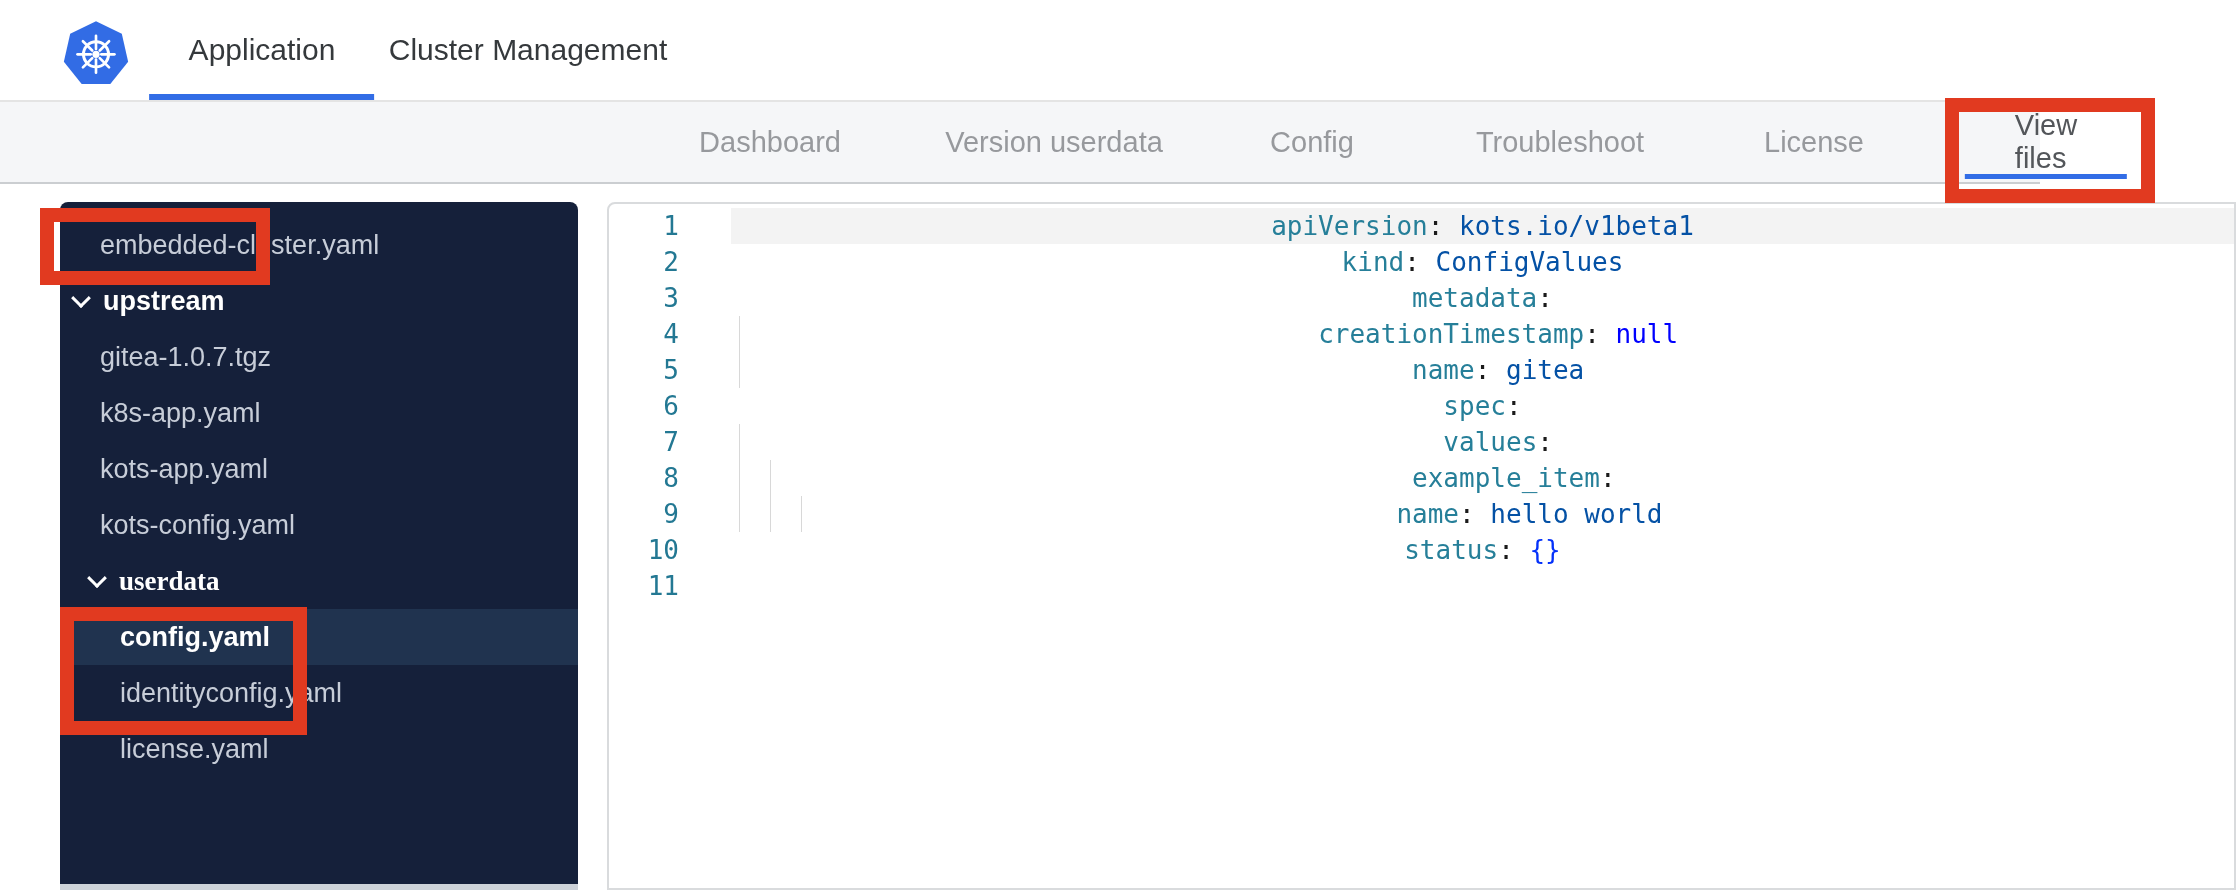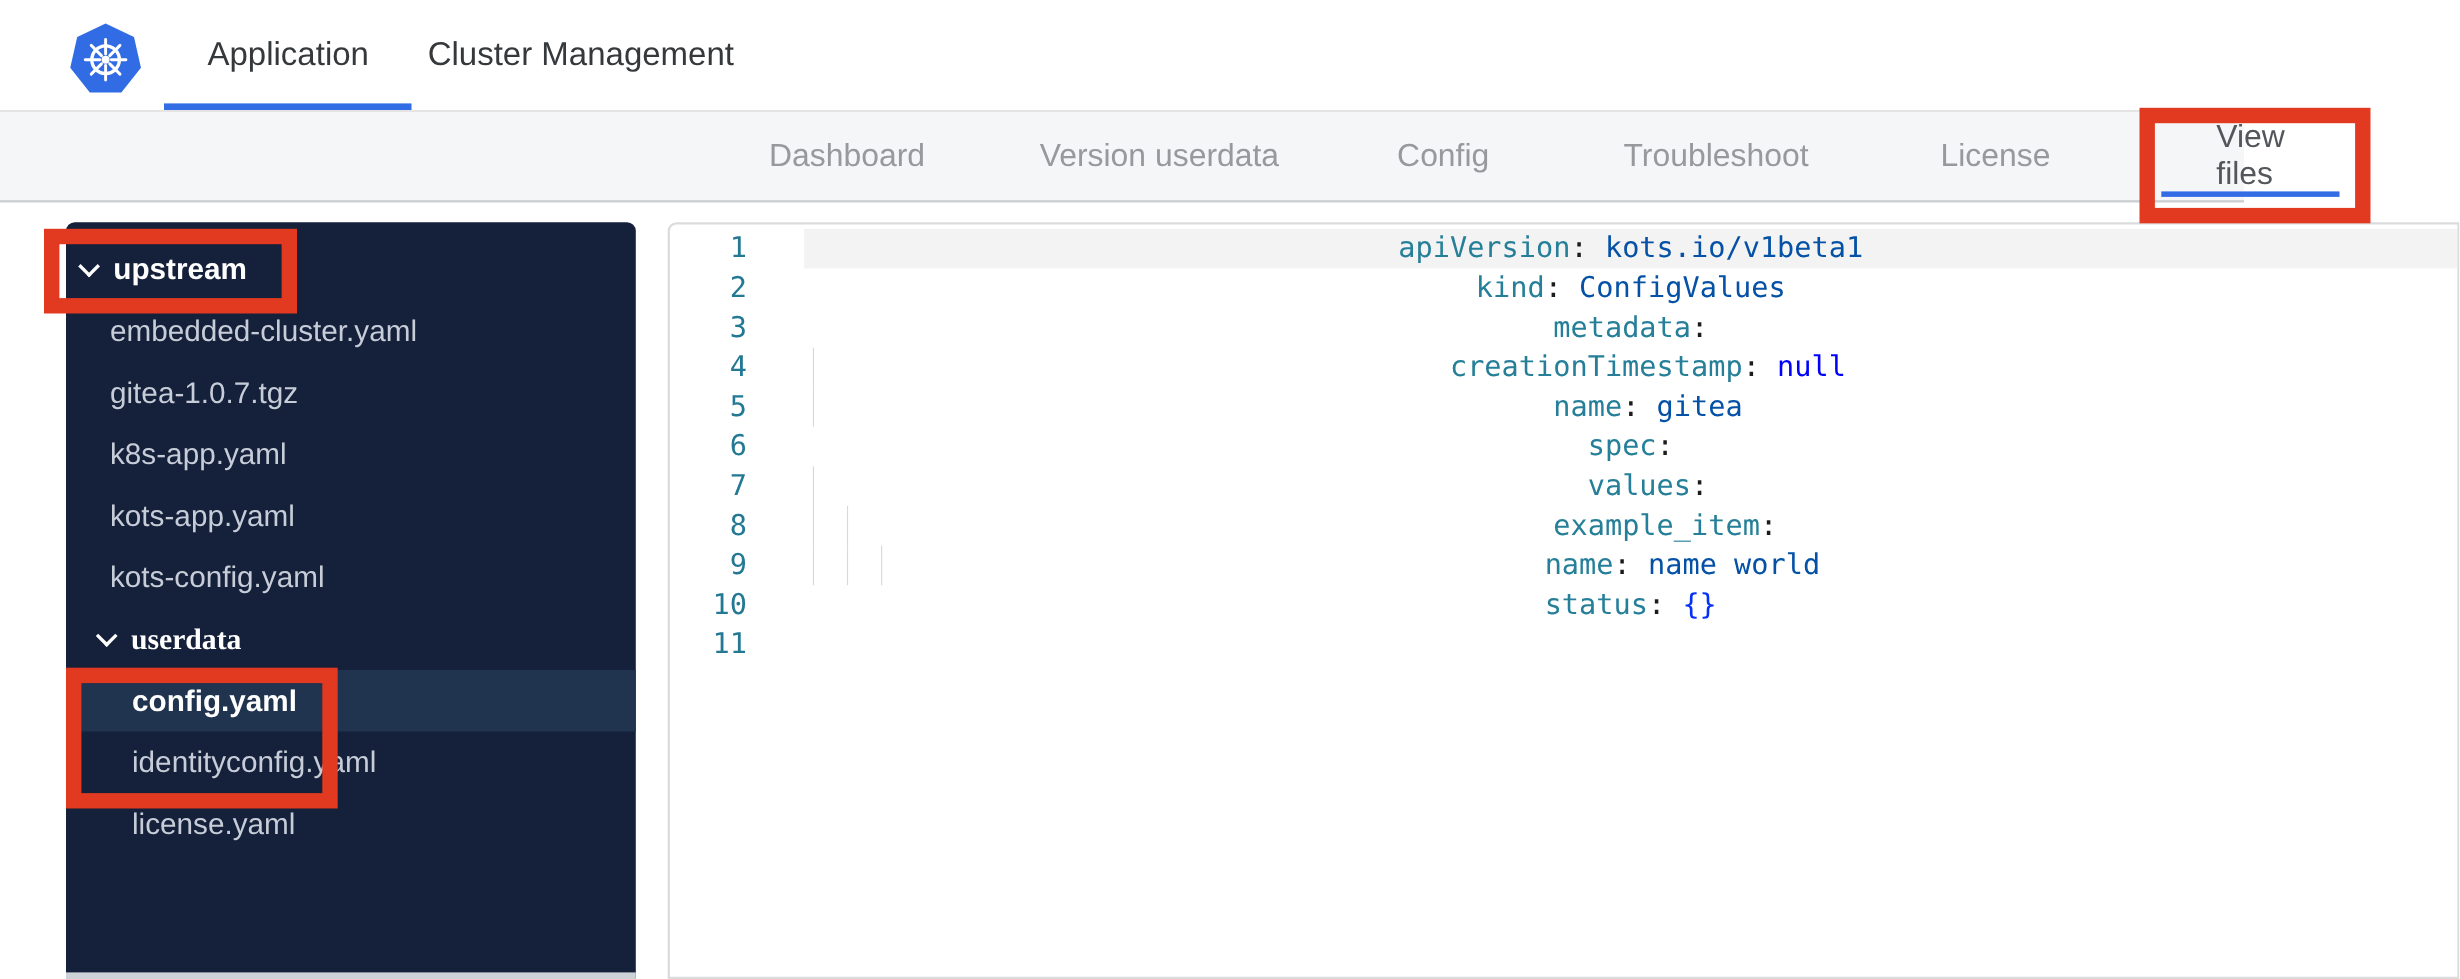--- a/index.html
+++ b/index.html
@@ -105,26 +105,26 @@
         <div class="nav-tab">Version userdata</div>
         <div class="nav-tab">Config</div>
         <div class="nav-tab">Troubleshoot</div>
         <div class="nav-tab">License</div>
         <div class="nav-tab active">View files</div>
       </div>
   </div>
 
   <div class="sidebar">
     <div id="file-tree">
+        <div class="tree-item file lvl1">
+          <span>embedded-cluster.yaml</span>
+        </div>
         <div class="tree-item folder lvl1">
           <span class="chev"></span>
           <span>upstream</span>
-        </div>
-        <div class="tree-item file lvl1">
-          <span>embedded-cluster.yaml</span>
         </div>
         <div class="tree-item file lvl1">
           <span>gitea-1.0.7.tgz</span>
         </div>
         <div class="tree-item file lvl1">
           <span>k8s-app.yaml</span>
         </div>
         <div class="tree-item file lvl1">
           <span>kots-app.yaml</span>
         </div>
@@ -177,21 +177,21 @@
         <div class="line">
           <div class="ln">7</div>
           <div class="code"><span class="guide" style="left: 8px;"></span><span class="tk-sp">  </span><span class="tk-key">values</span><span class="tk-pun">:</span></div>
         </div>
         <div class="line">
           <div class="ln">8</div>
           <div class="code"><span class="guide" style="left: 8px;"></span><span class="guide" style="left: 39.2px;"></span><span class="tk-sp">    </span><span class="tk-key">example_item</span><span class="tk-pun">:</span></div>
         </div>
         <div class="line">
           <div class="ln">9</div>
-          <div class="code"><span class="guide" style="left: 8px;"></span><span class="guide" style="left: 39.2px;"></span><span class="guide" style="left: 70.4px;"></span><span class="tk-sp">      </span><span class="tk-key">name</span><span class="tk-pun">: </span><span class="tk-str">name world</span></div>
+          <div class="code"><span class="guide" style="left: 8px;"></span><span class="guide" style="left: 39.2px;"></span><span class="guide" style="left: 70.4px;"></span><span class="tk-sp">      </span><span class="tk-key">name</span><span class="tk-pun">: </span><span class="tk-str">hello world</span></div>
         </div>
         <div class="line">
           <div class="ln">10</div>
           <div class="code"><span class="tk-key">status</span><span class="tk-pun">: </span><span class="tk-br">{}</span></div>
         </div>
         <div class="line">
           <div class="ln">11</div>
           <div class="code"></div>
         </div>
       </div>

